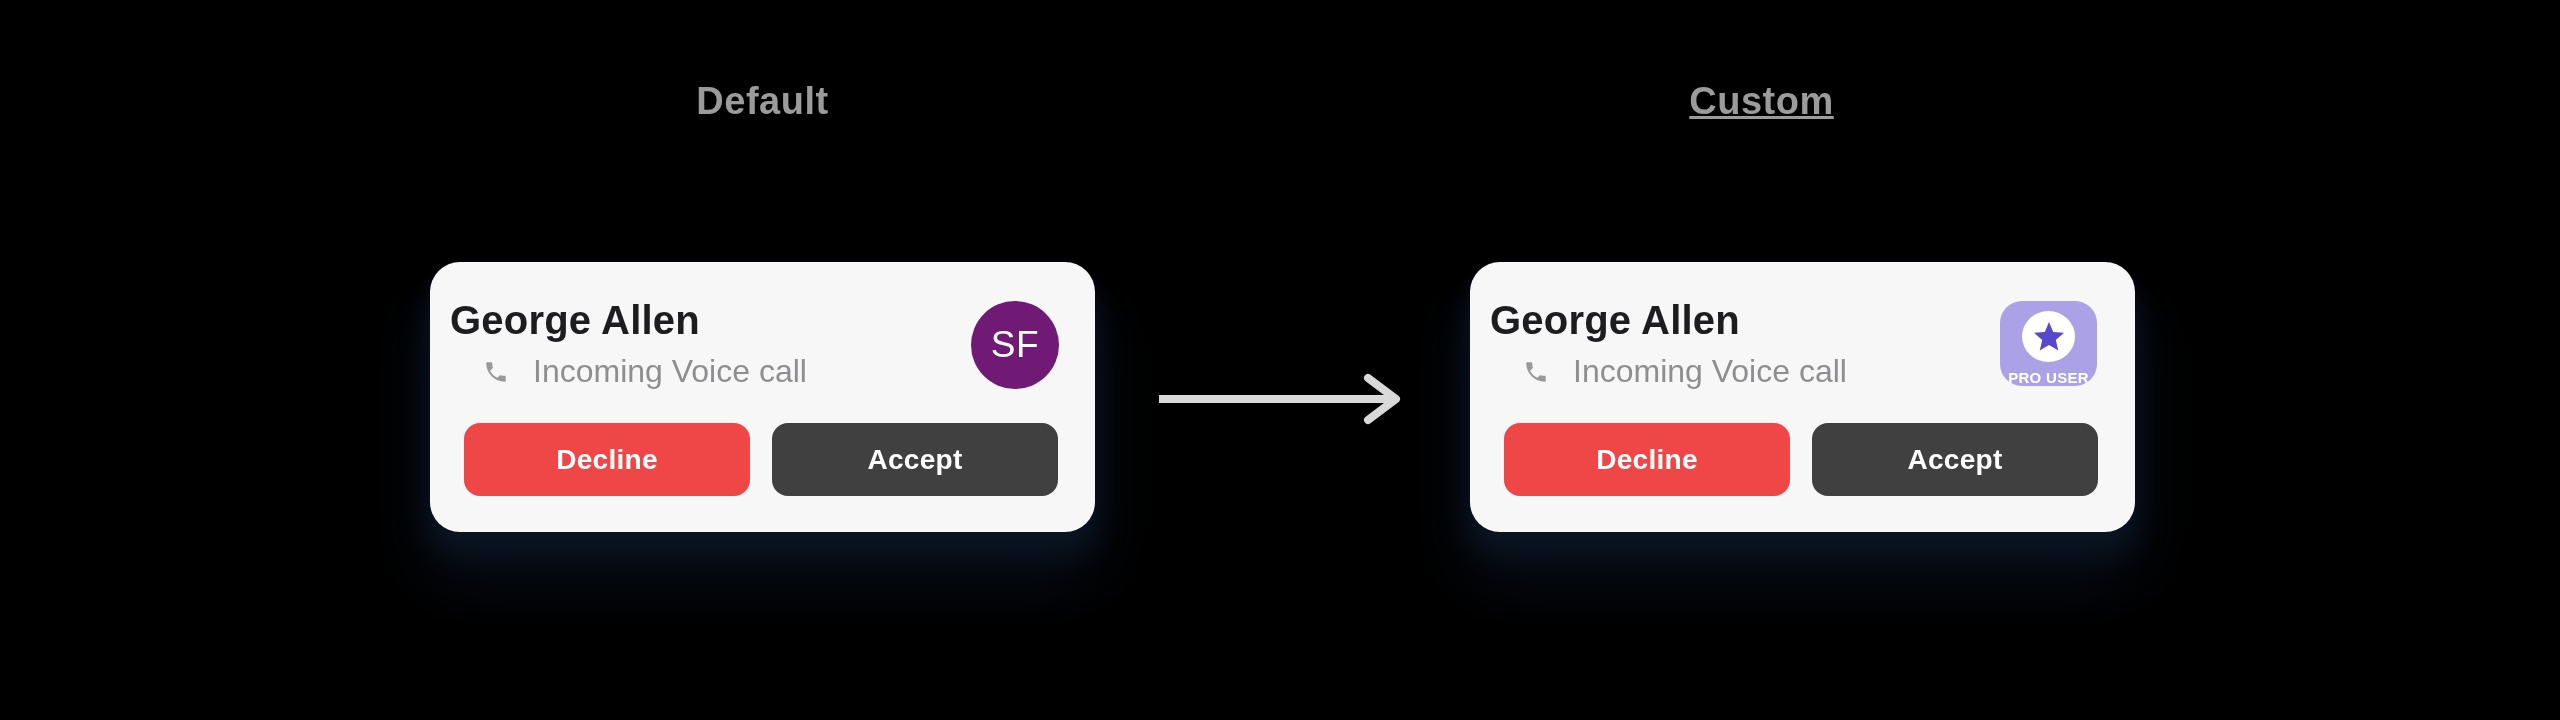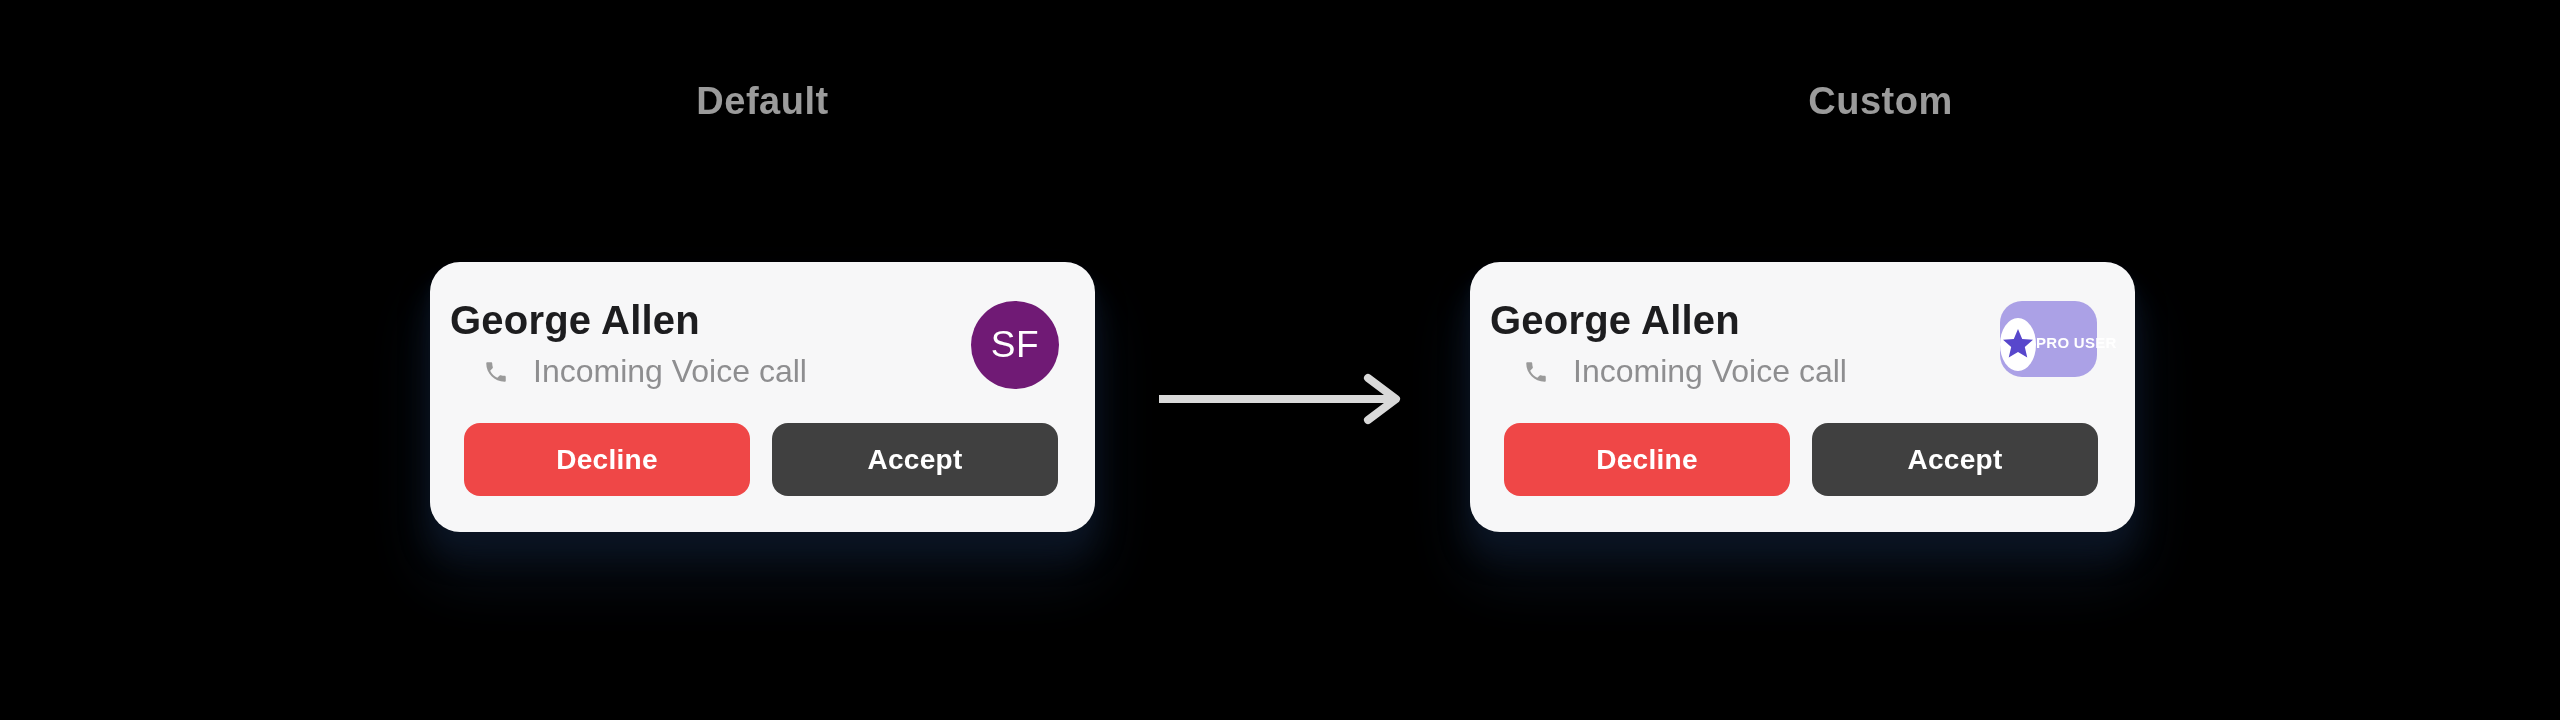--- a/index.html
+++ b/index.html
@@ -7,21 +7,21 @@
   body { font-family: "Liberation Sans", sans-serif; }
 
   .stage { position: relative; width: 2560px; height: 720px; background: #000000; }
 
   .section-title {
     position: absolute; top: 80px; width: 665px;
     text-align: center; font-size: 38px; font-weight: bold;
     color: #9b9b9b; letter-spacing: 0.5px;
   }
   .section-title.default { left: 430px; }
-  .section-title.custom  { left: 1548px; }
+  .section-title.custom  { left: 1429px; text-decoration: underline; }
 
   .card {
     position: absolute; top: 262px; width: 665px; height: 270px;
     background: #f7f7f8; border-radius: 30px;
     box-shadow: 0 22px 28px rgba(12, 21, 36, 0.95),
                 0 42px 60px 8px rgba(12, 21, 36, 0.65),
                 0 6px 14px rgba(12, 21, 36, 0.5);
   }
   .card.default { left: 430px; }
   .card.custom  { left: 1470px; }
@@ -43,23 +43,23 @@
   .avatar {
     position: absolute; top: 39px; right: 36px;
     width: 88px; height: 88px; border-radius: 50%;
     background: #701a75; color: #ffffff;
     display: flex; align-items: center; justify-content: center;
     font-size: 37px; font-weight: normal; letter-spacing: 0.5px;
   }
 
   .pro-badge {
     position: absolute; top: 39px; right: 38px;
-    width: 97px; height: 76px; border-radius: 22px;
+    width: 97px; height: 85px; border-radius: 22px;
     background: #aba1e6;
-    display: flex; align-items: center;
+    display: flex; flex-direction: column; align-items: center;
   }
   .star-circle {
     margin-top: 10px; width: 53px; height: 53px;
     background: #ffffff; border-radius: 50%;
     display: flex; align-items: center; justify-content: center;
   }
   .star-circle svg { width: 36px; height: 36px; fill: #5847cc; }
   .pro-badge-label {
     margin-top: 7px; color: #ffffff;
     font-size: 15px; font-weight: bold; letter-spacing: 0.3px;

